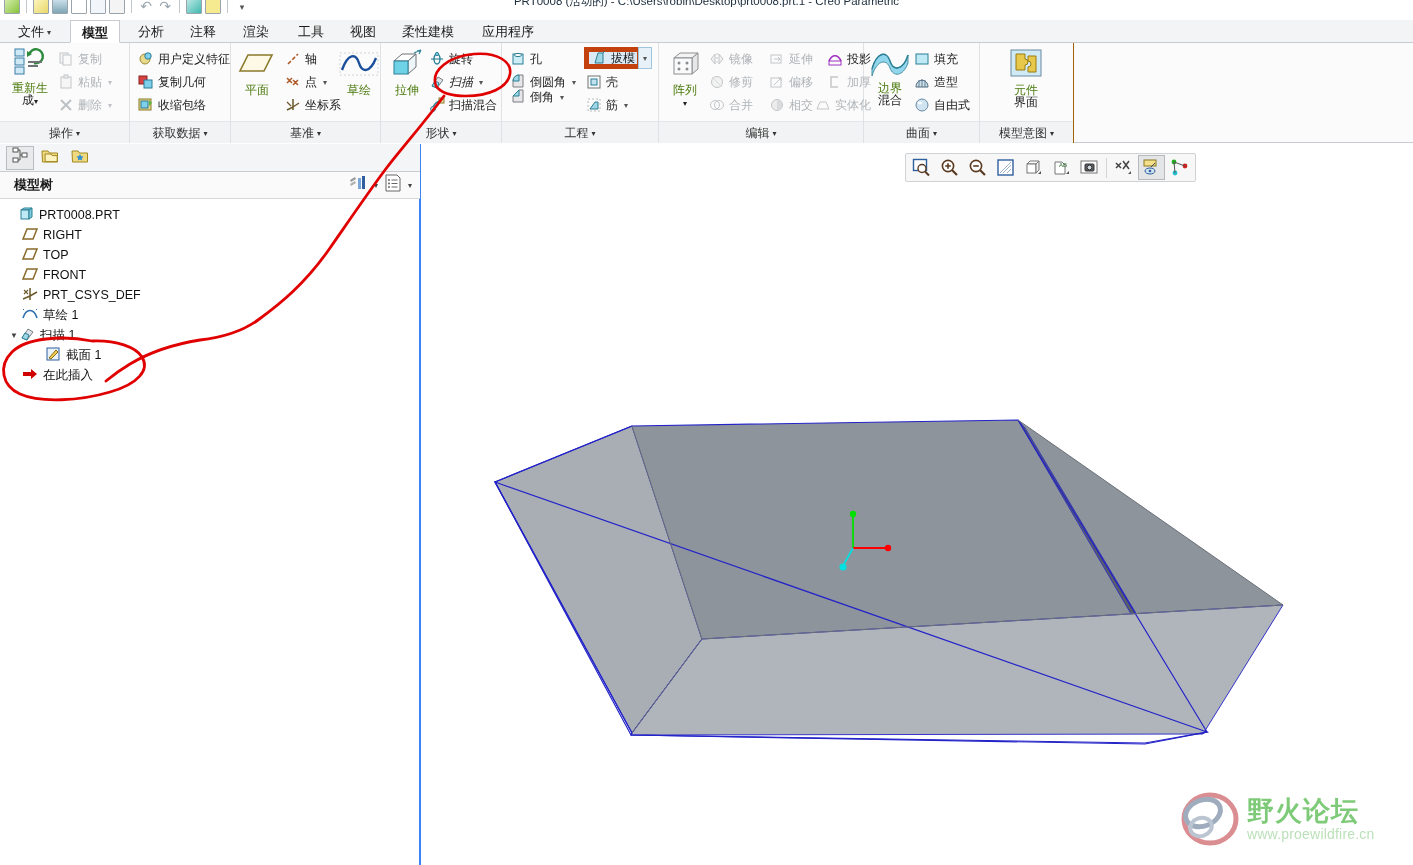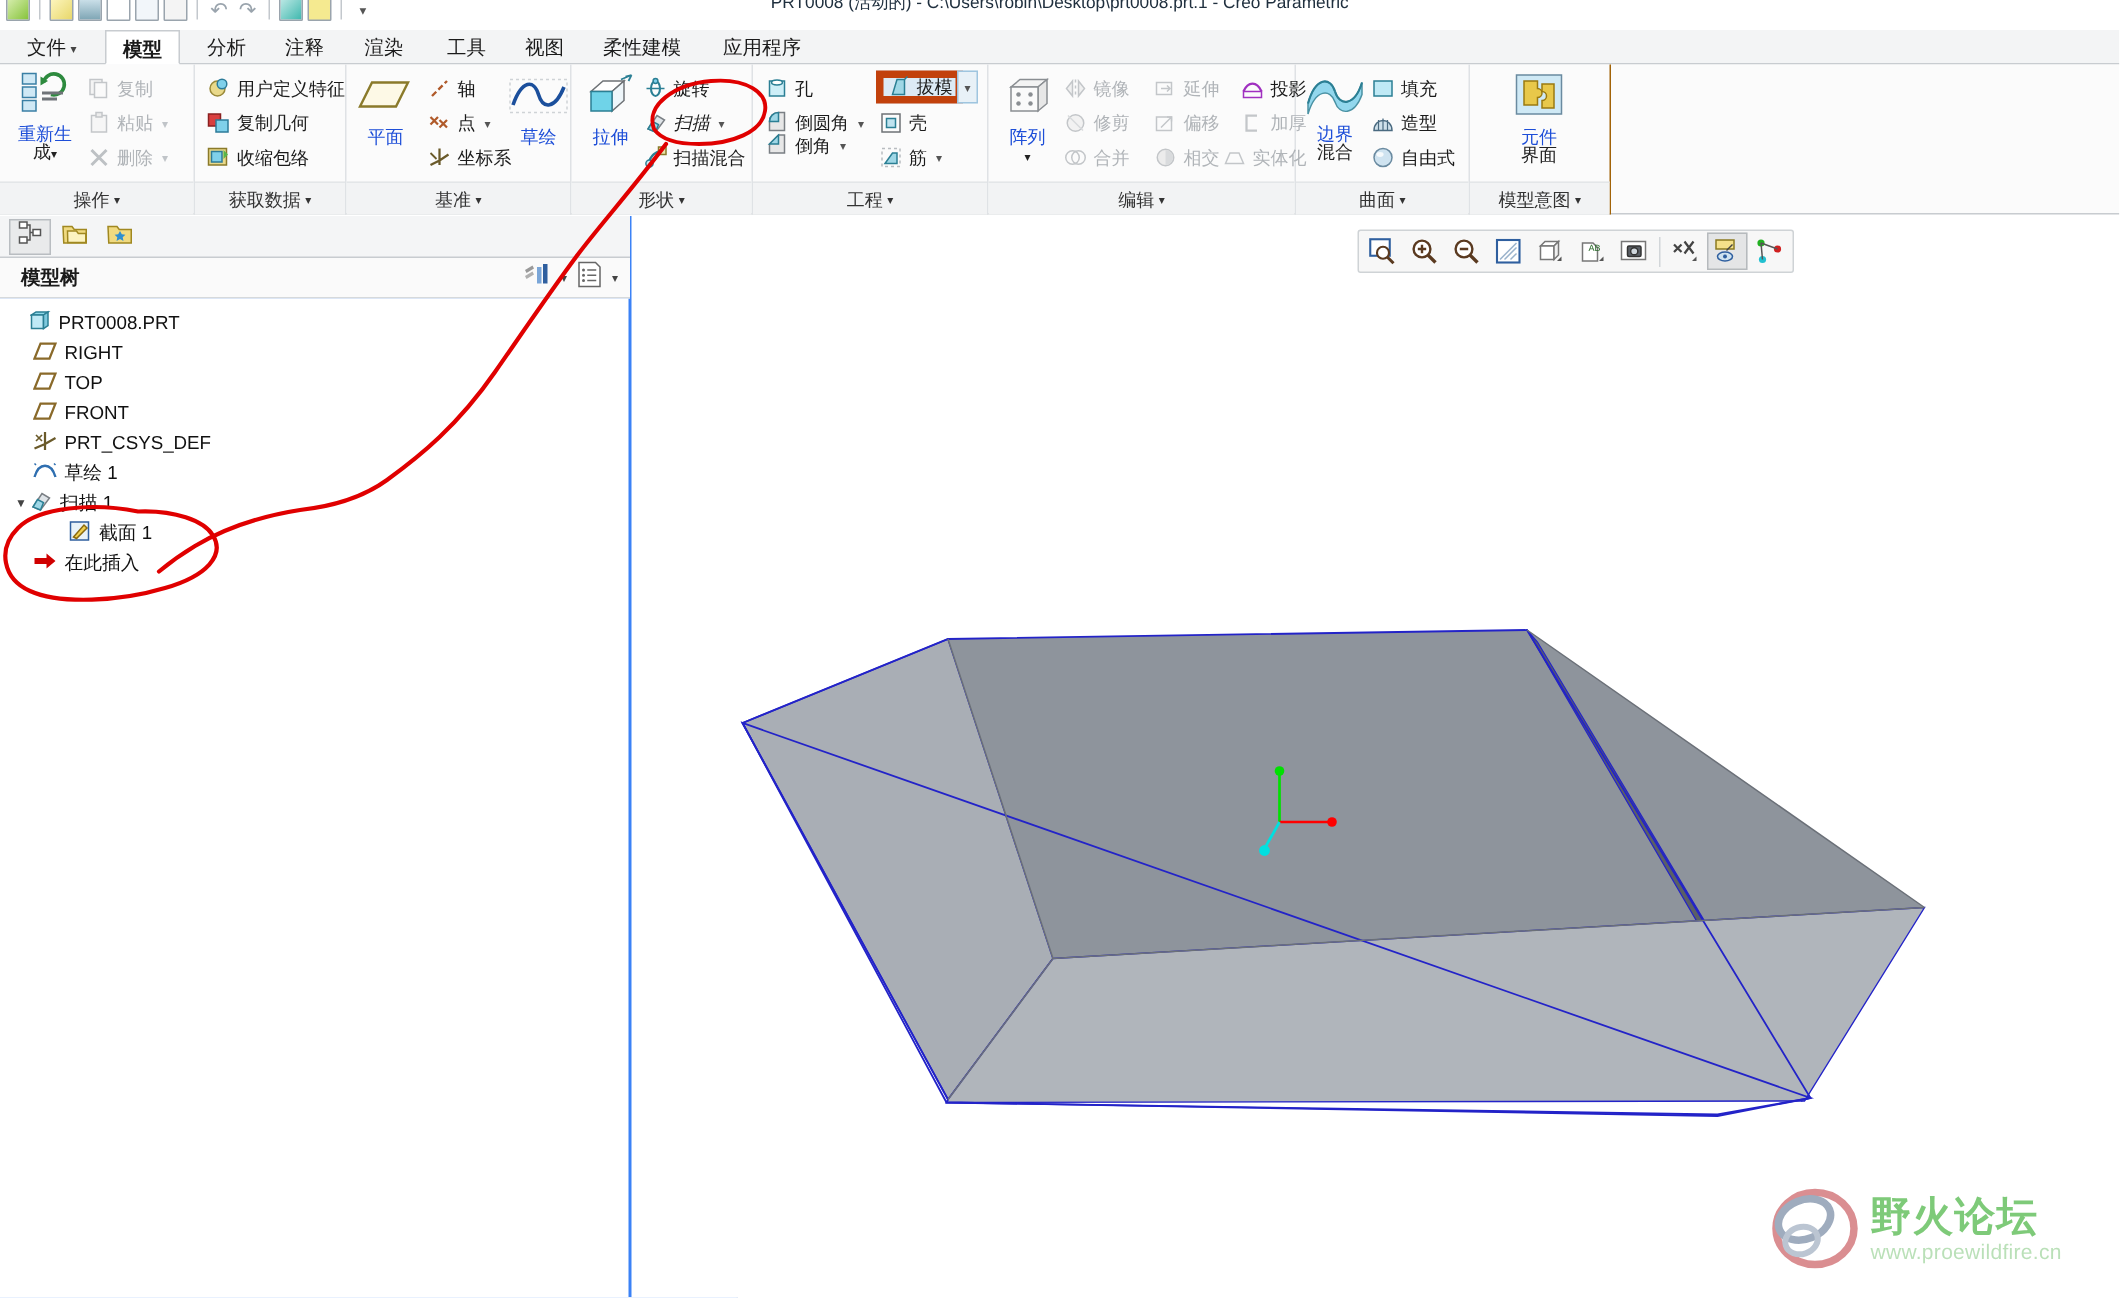--- a/index.html
+++ b/index.html
@@ -59,21 +59,21 @@
     border-top:1px solid #e3e6e8;
     white-space:nowrap;
   }
   .glabel .caret { font-size:8px; margin-left:3px; vertical-align:middle; }
 
   
   .bigbtn {
     position:absolute; width:48px; text-align:center; cursor:default;
   }
   .bigbtn .bi { margin:2px auto 1px; }
-  .bigbtn .bl { font-size:12px; color:#1d4ed8; line-height:12px; white-space:nowrap; }
+  .bigbtn .bl { font-size:12px; color:#4d7c0f; line-height:12px; white-space:nowrap; }
   .bigbtn .bl2 { font-size:12px; color:#222; line-height:12px; white-space:nowrap; }
 
   
   .sbtn {
     position:absolute; height:20px; display:flex; align-items:center; gap:4px;
     font-size:12px; color:#1b1b1b; white-space:nowrap; cursor:default;justify-content:space-between;
   }
   .sbtn.dis { color:#b0b4b8; }
   .sbtn .caret { font-size:8px; color:#555; margin-left:2px; }
   .sbtn.dis .caret { color:#c0c4c8; }

